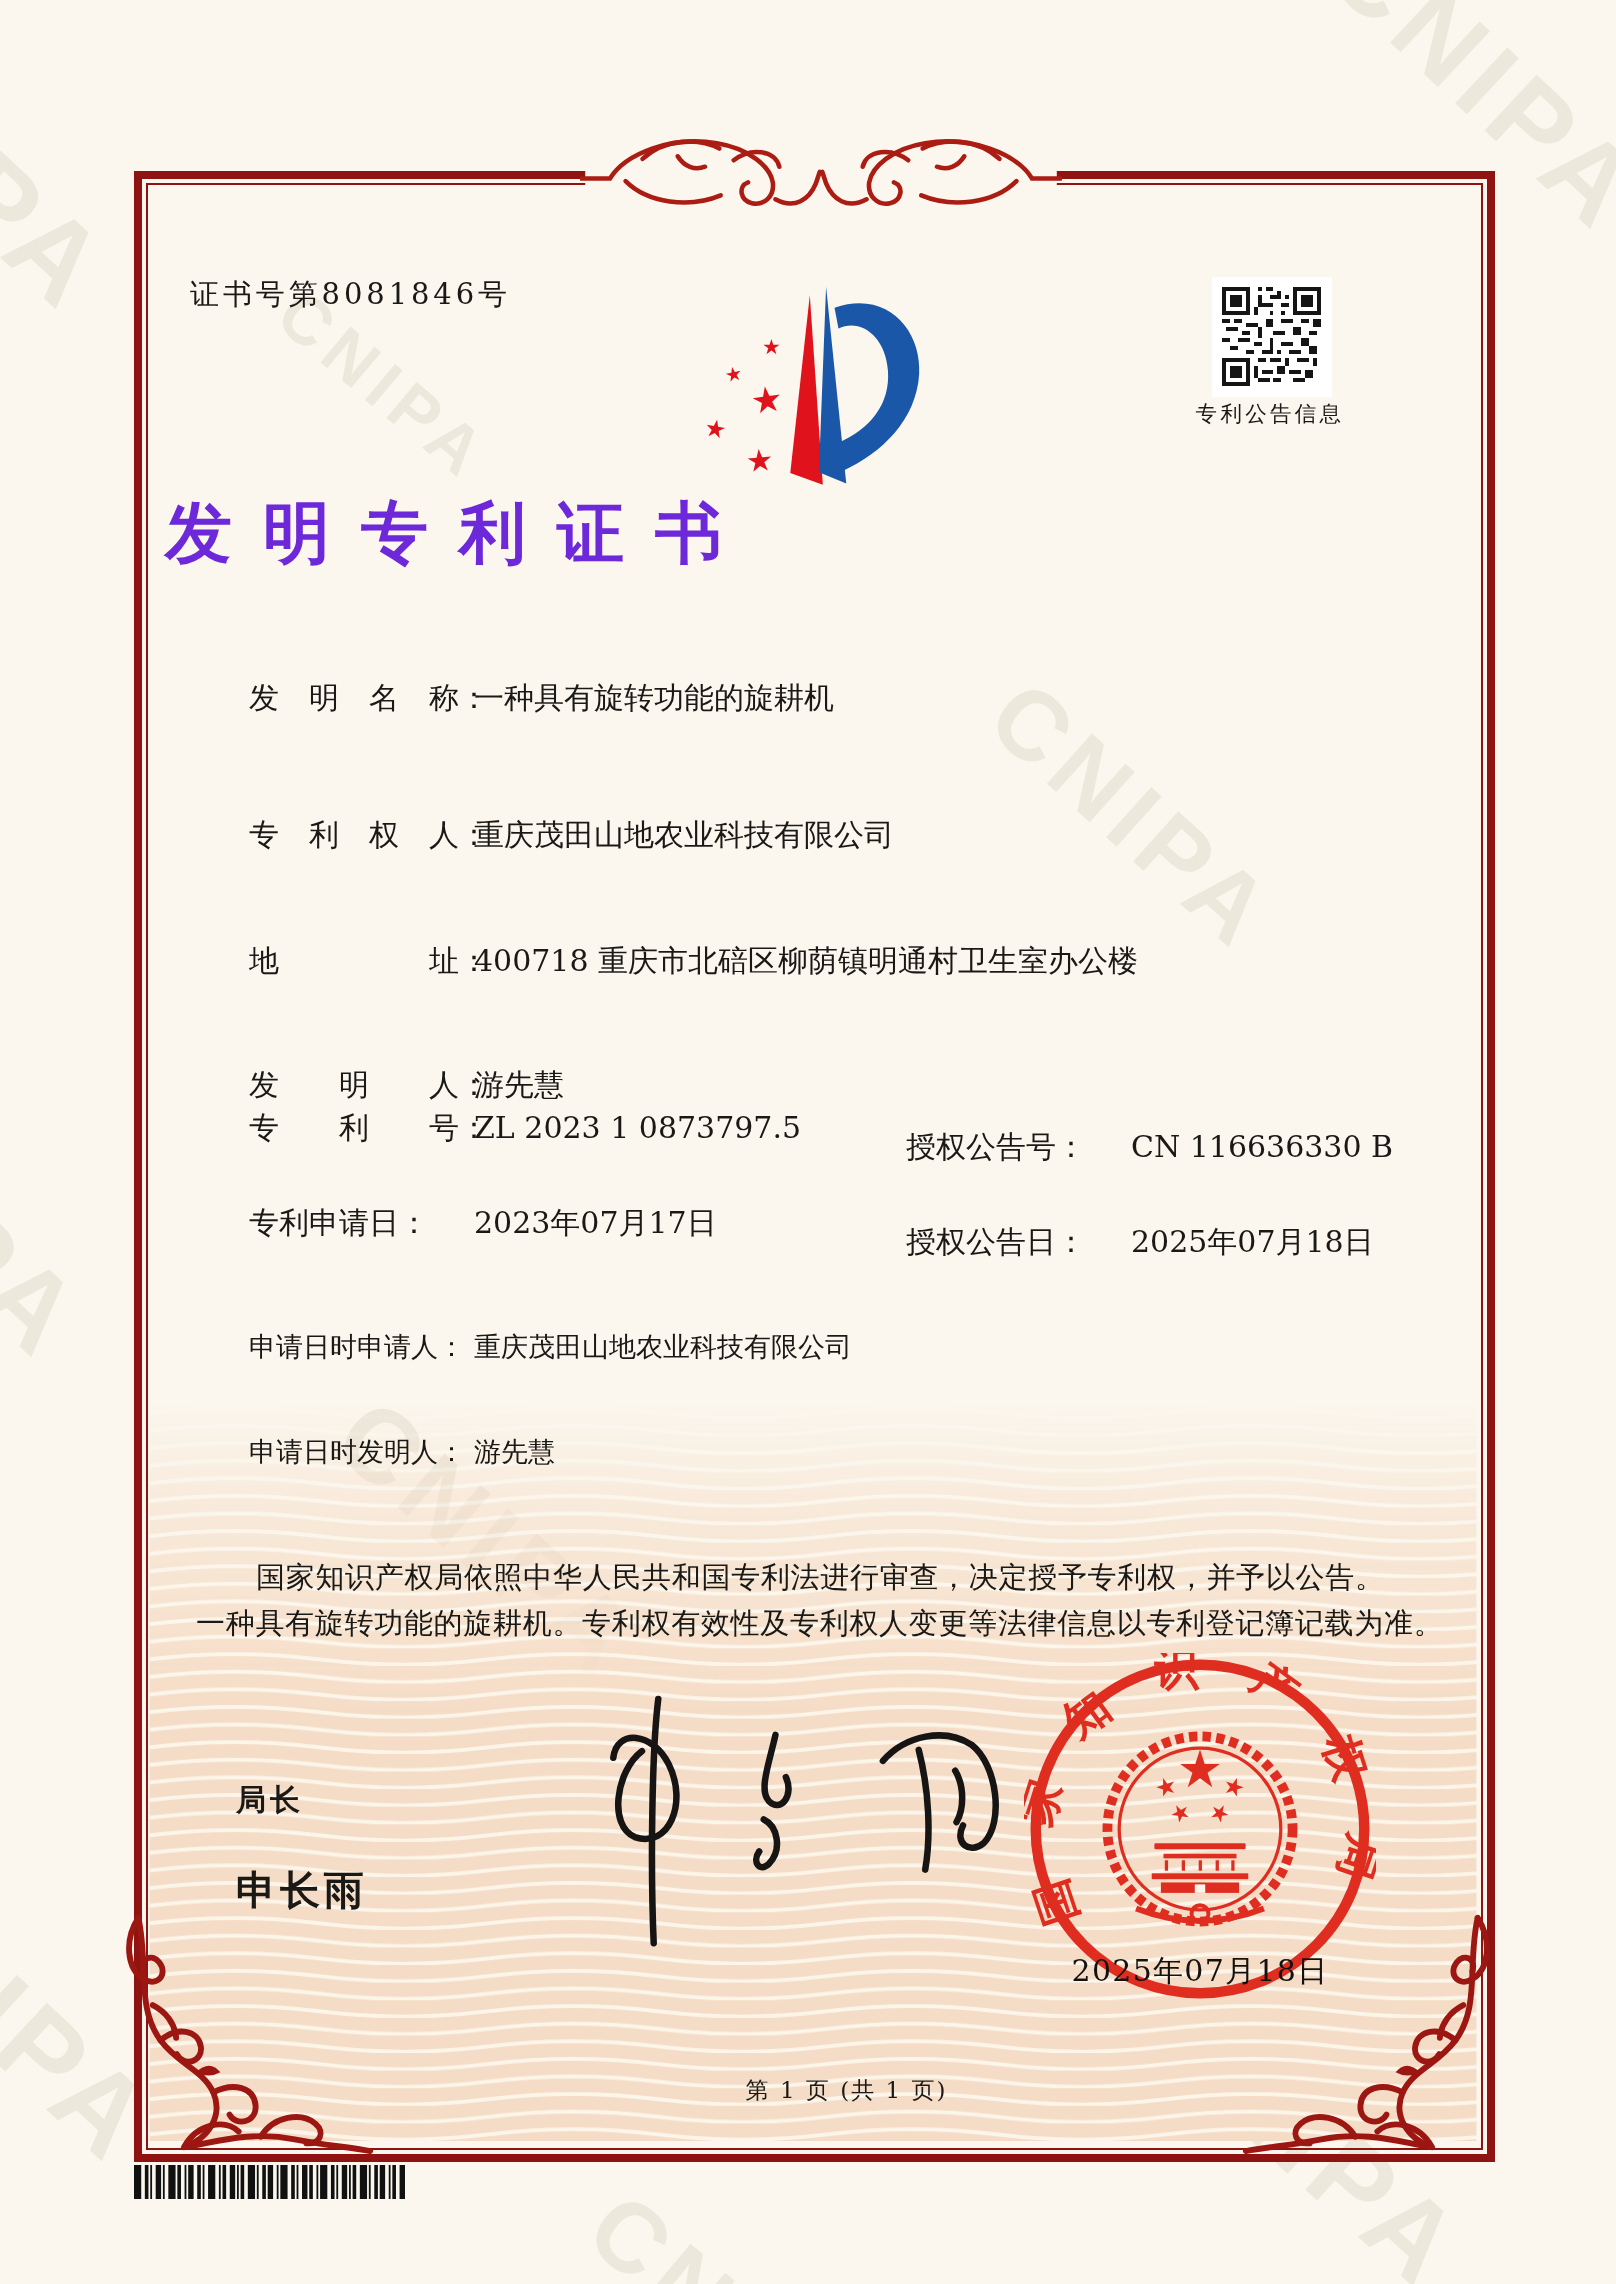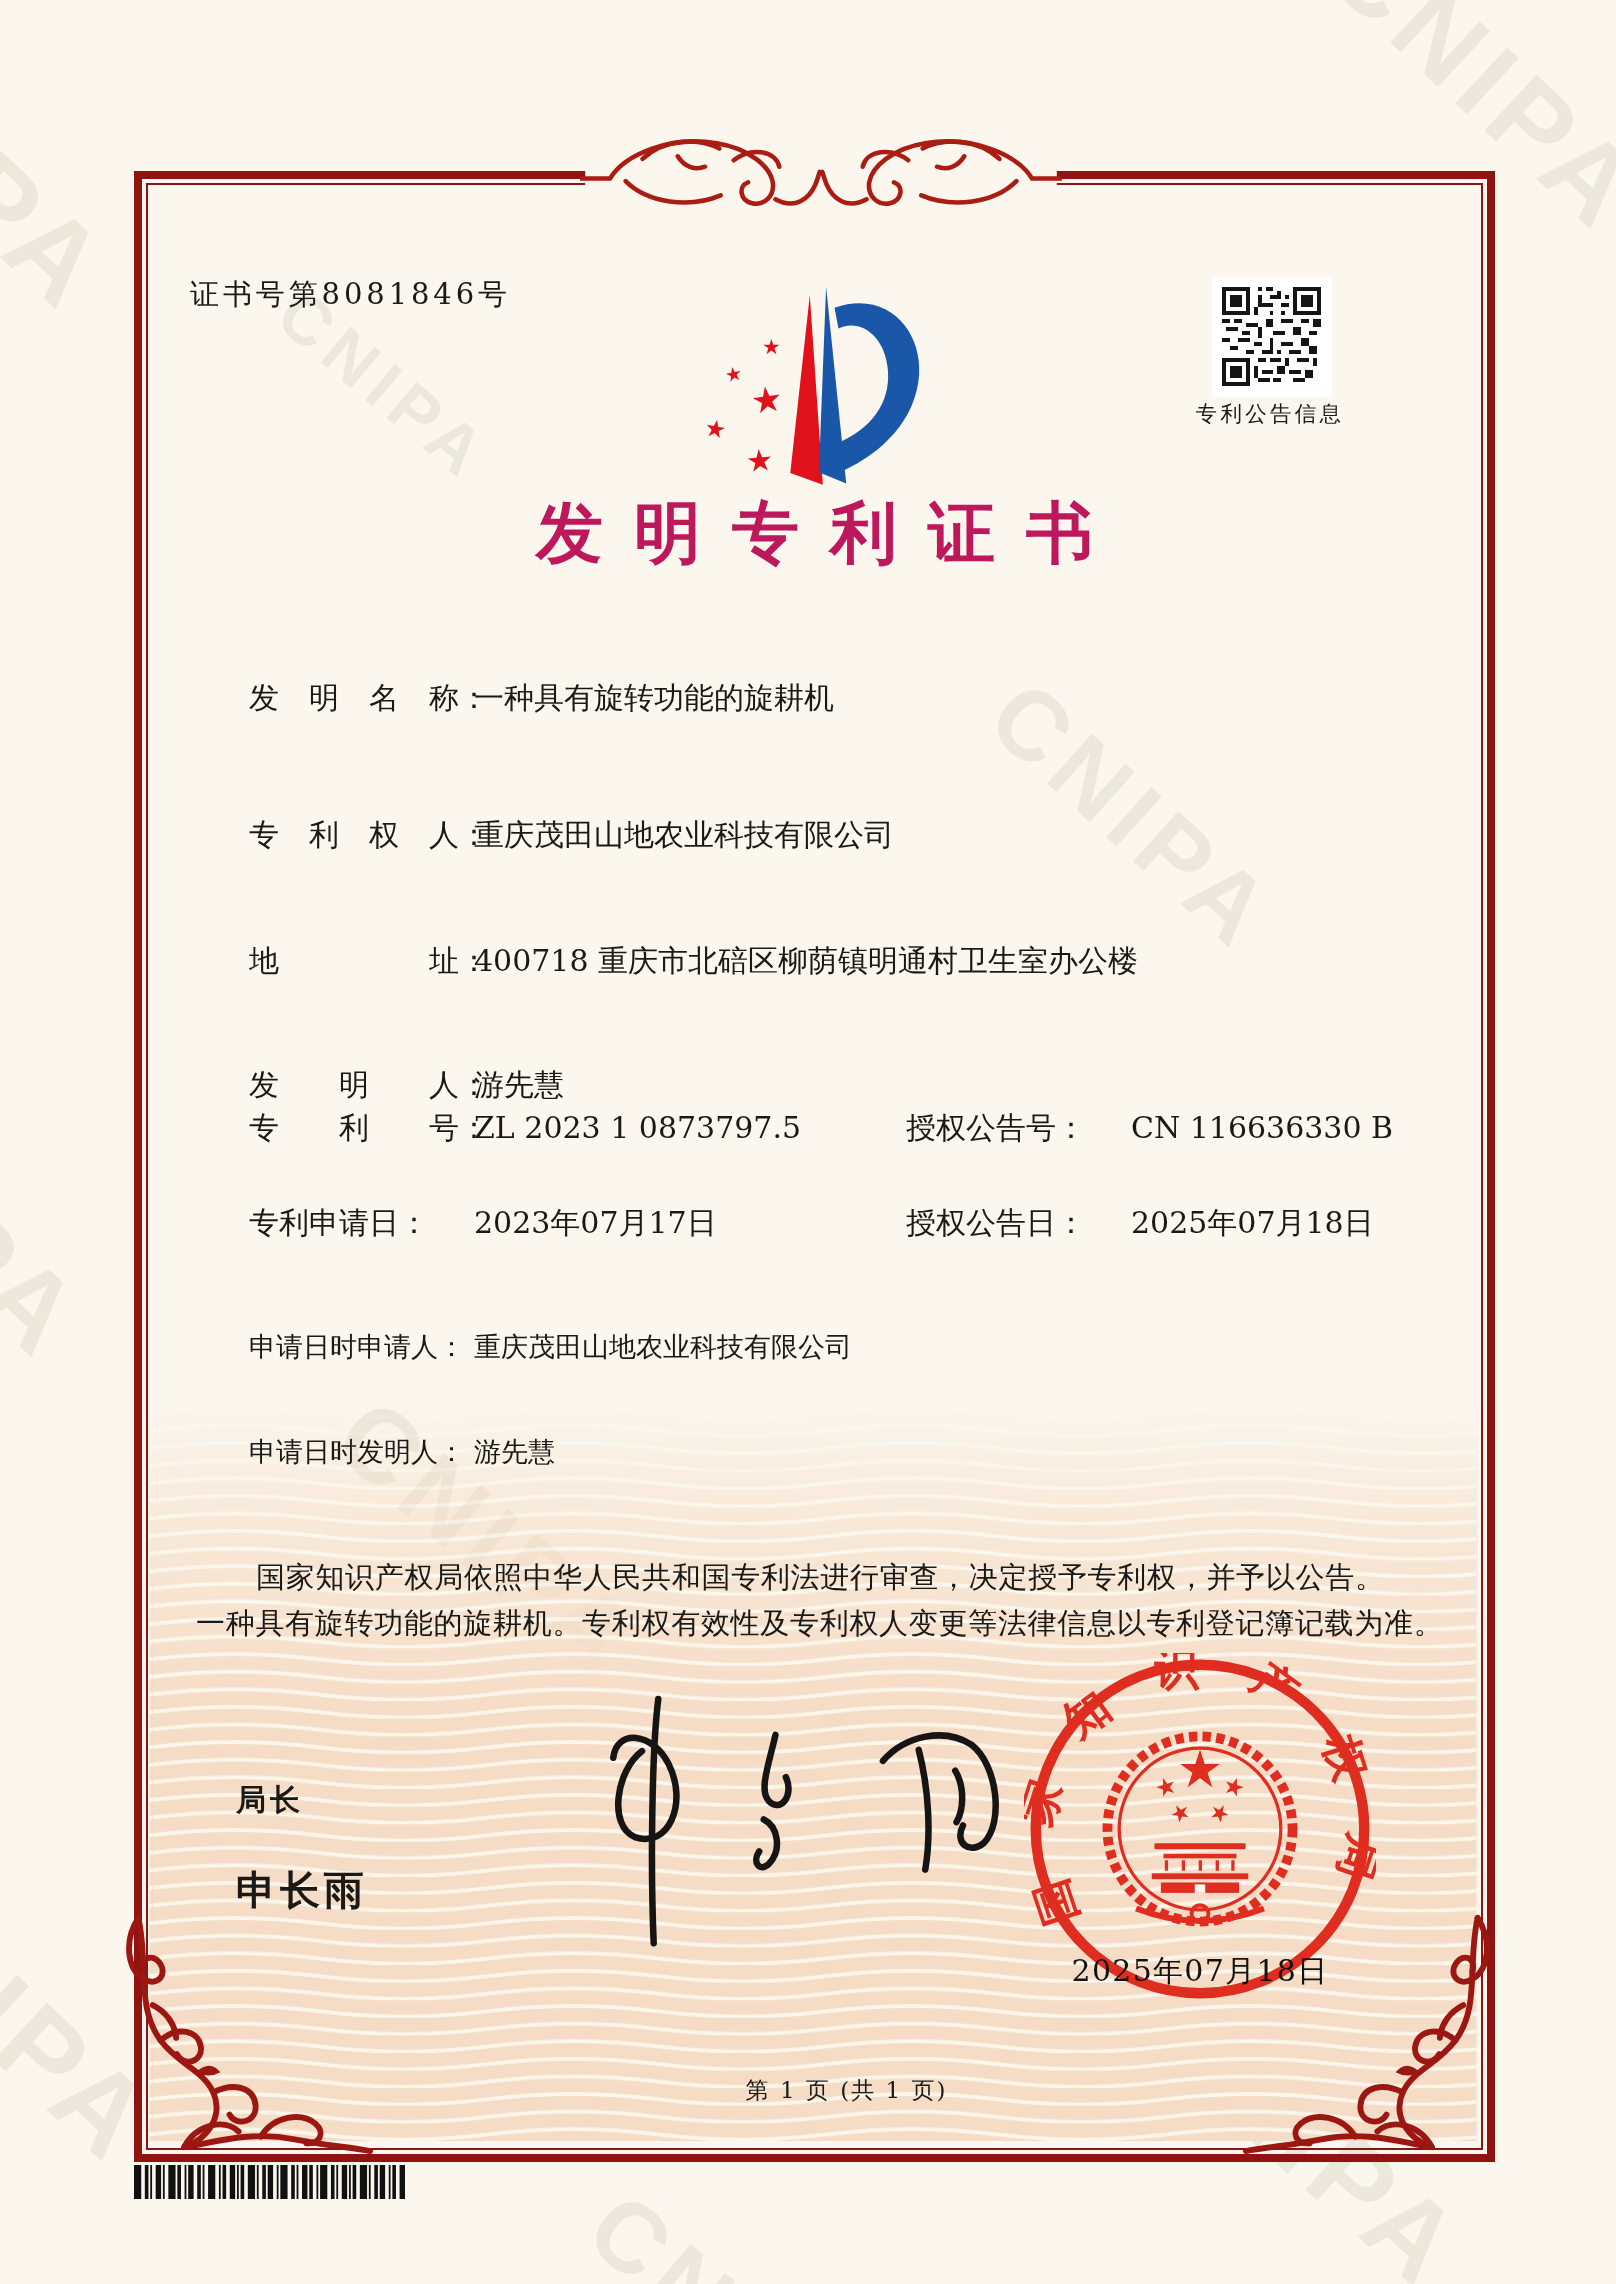--- a/index.html
+++ b/index.html
@@ -43,28 +43,28 @@
     position:absolute;left:1212px;top:277px;width:120px;height:120px;
     background:#ffffff;z-index:5;
   }
   .qr-box svg{position:absolute;left:10.4px;top:10.4px;}
   .qr-label{
     position:absolute;left:1185px;top:399px;width:170px;z-index:5;
     font-size:21.5px;letter-spacing:3.3px;text-align:center;
   }
   .main-title{
     position:absolute;left:134px;top:488px;width:1361px;z-index:5;
-    text-align:center;font-size:67px;font-weight:700;
-    letter-spacing:31px;text-indent:31px;color:#be185d;
+    text-align:left;font-size:67px;font-weight:700;
+    letter-spacing:31px;text-indent:31px;color:#6d28d9;
   }
   
   .row{position:absolute;left:249px;font-size:30px;z-index:5;white-space:nowrap;}
   .row .lbl{display:inline-block;width:225px;}
   .row2{position:absolute;left:906px;font-size:30px;z-index:5;white-space:nowrap;}
-  .row2 .lbl{display:inline-block;width:225px;}
+  .row2 .lbl{display:inline-block;width:225px;margin-top:19px;}
   .row.small{font-size:27px;margin-top:20px;}
   .row.small .lbl{width:225px;}
   
   .para-line{
     position:absolute;left:196px;width:1255px;z-index:5;
     font-size:29px;letter-spacing:0.7px;white-space:nowrap;
   }
   .para-line.indent{padding-left:60px;margin-top:8px;}
   
   .sig-title{position:absolute;left:236px;top:1780px;z-index:5;

